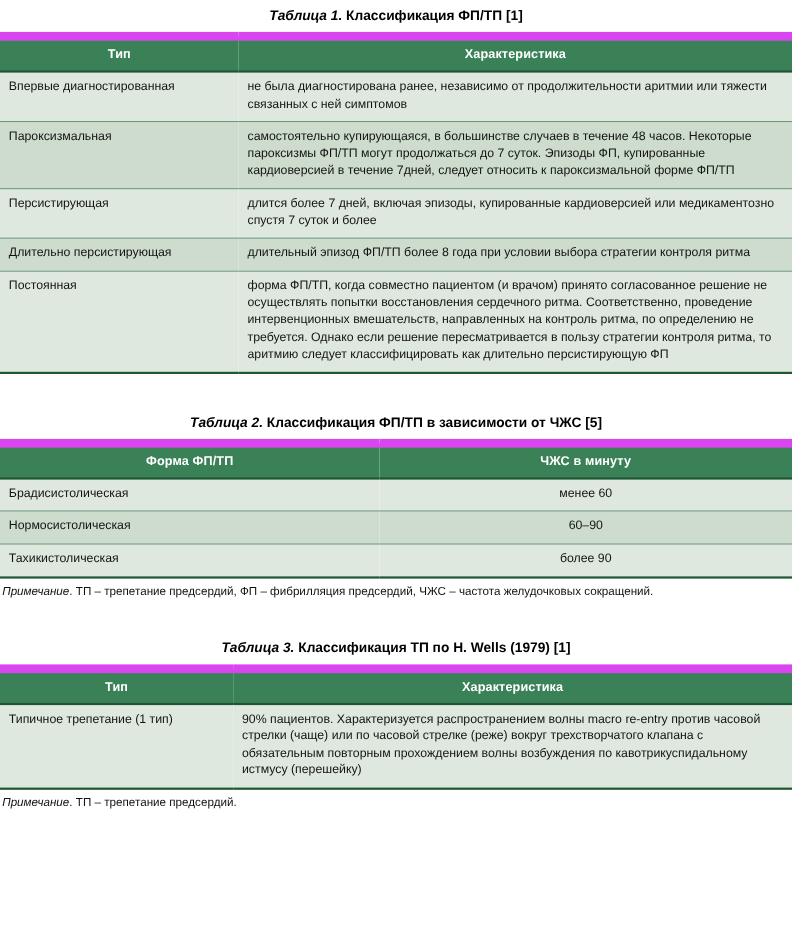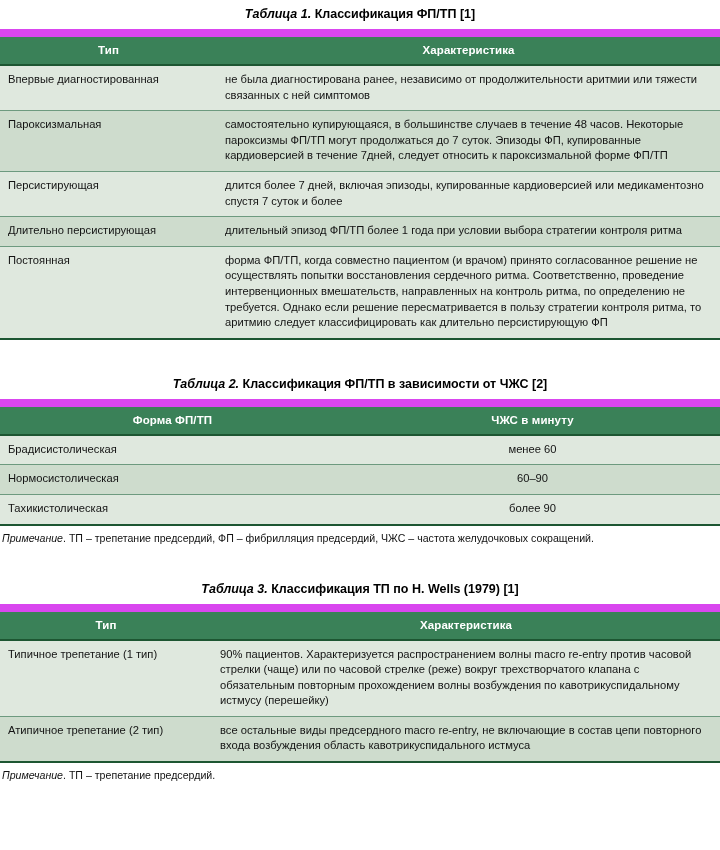--- a/index.html
+++ b/index.html
@@ -130,37 +130,37 @@
         <tr class="row-b">
           <td class="col-left">Пароксизмальная</td>
           <td class="col-left">самостоятельно купирующаяся, в большинстве случаев в течение 48 часов. Некоторые пароксизмы ФП/ТП могут продолжаться до 7 суток. Эпизоды ФП, купированные кардиоверсией в течение 7дней, следует относить к пароксизмальной форме ФП/ТП</td>
         </tr>
         <tr class="row-a">
           <td class="col-left">Персистирующая</td>
           <td class="col-left">длится более 7 дней, включая эпизоды, купированные кардиоверсией или медикаментозно спустя 7 суток и более</td>
         </tr>
         <tr class="row-b">
           <td class="col-left">Длительно персистирующая</td>
-          <td class="col-left">длительный эпизод ФП/ТП более 1 года при условии выбора стратегии контроля ритма</td>
+          <td class="col-left">длительный эпизод ФП/ТП более 8 года при условии выбора стратегии контроля ритма</td>
         </tr>
         <tr class="row-a">
           <td class="col-left">Постоянная</td>
           <td class="col-left">форма ФП/ТП, когда совместно пациентом (и врачом) принято согласованное решение не осуществлять попытки восстановления сердечного ритма. Соответственно, проведение интервенционных вмешательств, направленных на контроль ритма, по определению не требуется. Однако если решение пересматривается в пользу стратегии контроля ритма, то аритмию следует классифицировать как длительно персистирующую ФП</td>
         </tr>
       </tbody>
     </table>
 
   </div>
 
   <div class="block-gap"></div>
 
   <div class="table-block">
     <div class="table-caption">
       <span class="cap-italic">Таблица 2.</span>
-      <span>Классификация ФП/ТП в зависимости от ЧЖС [2]</span>
+      <span>Классификация ФП/ТП в зависимости от ЧЖС [5]</span>
     </div>
 
     <table class="tbl">
       <colgroup>
         <col class="w-t2-c1">
         <col class="w-t2-c2">
       </colgroup>
       <thead>
         <tr>
           <th>Форма ФП/ТП</th>
@@ -205,24 +205,20 @@
         <tr>
           <th>Тип</th>
           <th>Характеристика</th>
         </tr>
       </thead>
       <tbody>
         <tr class="row-a">
           <td class="col-left">Типичное трепетание (1 тип)</td>
           <td class="col-left">90% пациентов. Характеризуется распространением волны macro re-entry против часовой стрелки (чаще) или по часовой стрелке (реже) вокруг трехстворчатого клапана с обязательным повторным прохождением волны возбуждения по кавотрикуспидальному истмусу (перешейку)</td>
         </tr>
-        <tr class="row-b">
-          <td class="col-left">Атипичное трепетание (2 тип)</td>
-          <td class="col-left">все остальные виды предсердного macro re-entry, не включающие в состав цепи повторного входа возбуждения область кавотрикуспидального истмуса</td>
-        </tr>
       </tbody>
     </table>
 
     <div class="note">
       <span class="note-italic">Примечание</span><span>. ТП – трепетание предсердий.</span>
     </div>
   </div>
 
 </div>
 

